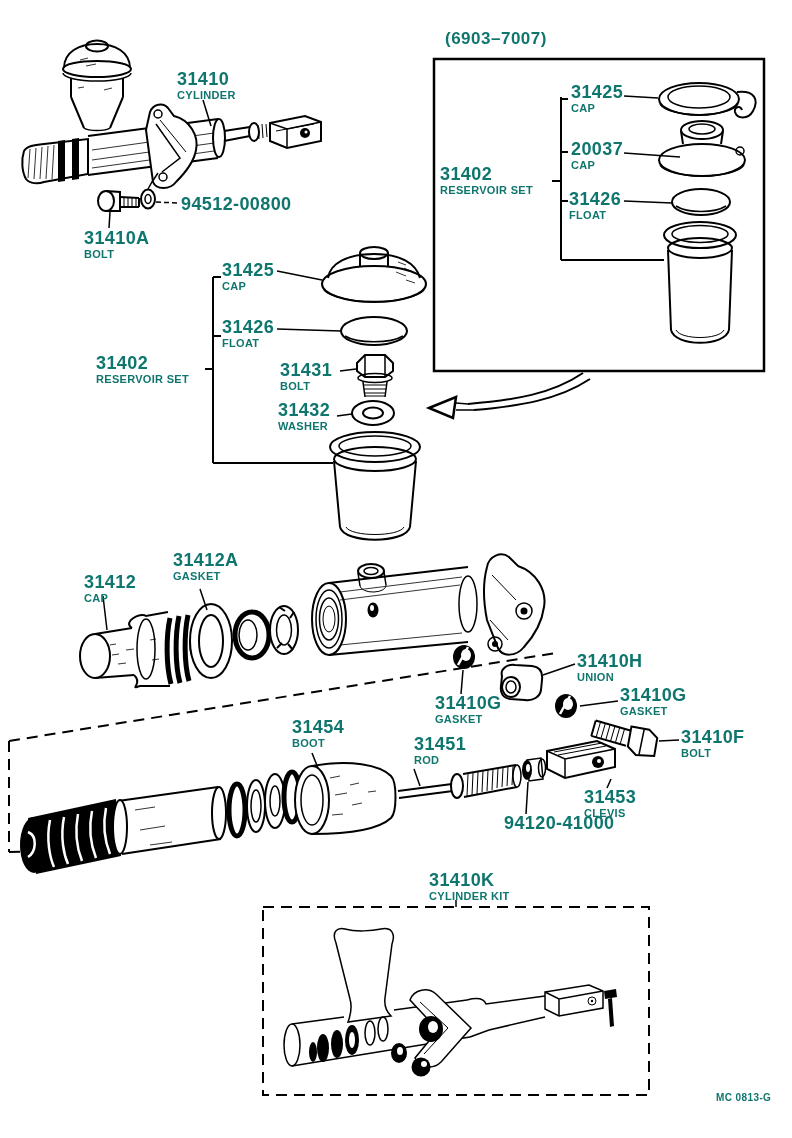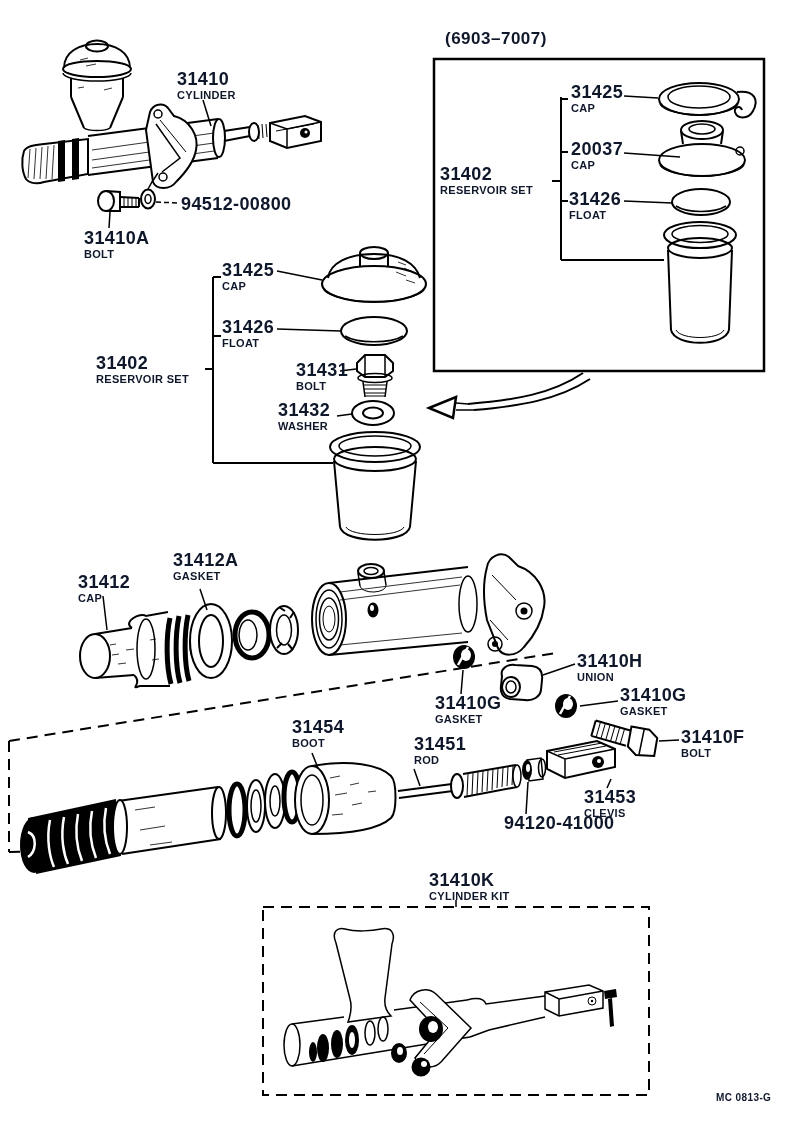--- a/index.html
+++ b/index.html
@@ -1,17 +1,17 @@
 <!DOCTYPE html>
 <html><head>
 <meta charset="utf-8">
 <style>
   html,body{margin:0;padding:0;background:#e8e8e8;}
   .page{position:relative;width:792px;height:1138px;background:#ffffff;overflow:hidden;
-        font-family:"Liberation Sans",sans-serif;color:#0f172a;text-decoration:underline;}
+        font-family:"Liberation Sans",sans-serif;color:#0f766e;text-decoration:underline;}
   svg.art{position:absolute;left:0;top:0;}
   .label{position:absolute;line-height:1.05;white-space:nowrap;}
   .pn{display:block;font-weight:700;font-size:18px;letter-spacing:.4px;}
   .nm{display:block;font-weight:700;font-size:11px;letter-spacing:.3px;margin-top:1px;}
   .hdr{position:absolute;font-weight:700;font-size:17px;letter-spacing:.5px;}
   .ftr{position:absolute;font-weight:700;font-size:10px;letter-spacing:.4px;}
   
   .s2{fill:none;stroke:#000;stroke-width:2;}
   .s25{fill:none;stroke:#000;stroke-width:2.5;}
   .s15{fill:none;stroke:#000;stroke-width:1.5;}
@@ -340,34 +340,34 @@
     <span class="nm">CAP</span>
   </div>
   <div class="label" style="left:222px;top:318px">
     <span class="pn">31426</span>
     <span class="nm">FLOAT</span>
   </div>
   <div class="label" style="left:96px;top:354px">
     <span class="pn">31402</span>
     <span class="nm">RESERVOIR SET</span>
   </div>
-  <div class="label" style="left:296px;top:361px">
+  <div class="label" style="left:280px;top:361px">
     <span class="pn">31431</span>
     <span class="nm">BOLT</span>
   </div>
   <div class="label" style="left:278px;top:401px">
     <span class="pn">31432</span>
     <span class="nm">WASHER</span>
   </div>
 
   <div class="label" style="left:173px;top:551px">
     <span class="pn">31412A</span>
     <span class="nm">GASKET</span>
   </div>
-  <div class="label" style="left:78px;top:573px">
+  <div class="label" style="left:84px;top:573px">
     <span class="pn">31412</span>
     <span class="nm">CAP</span>
   </div>
   <div class="label" style="left:577px;top:652px">
     <span class="pn">31410H</span>
     <span class="nm">UNION</span>
   </div>
   <div class="label" style="left:435px;top:694px">
     <span class="pn">31410G</span>
     <span class="nm">GASKET</span>

